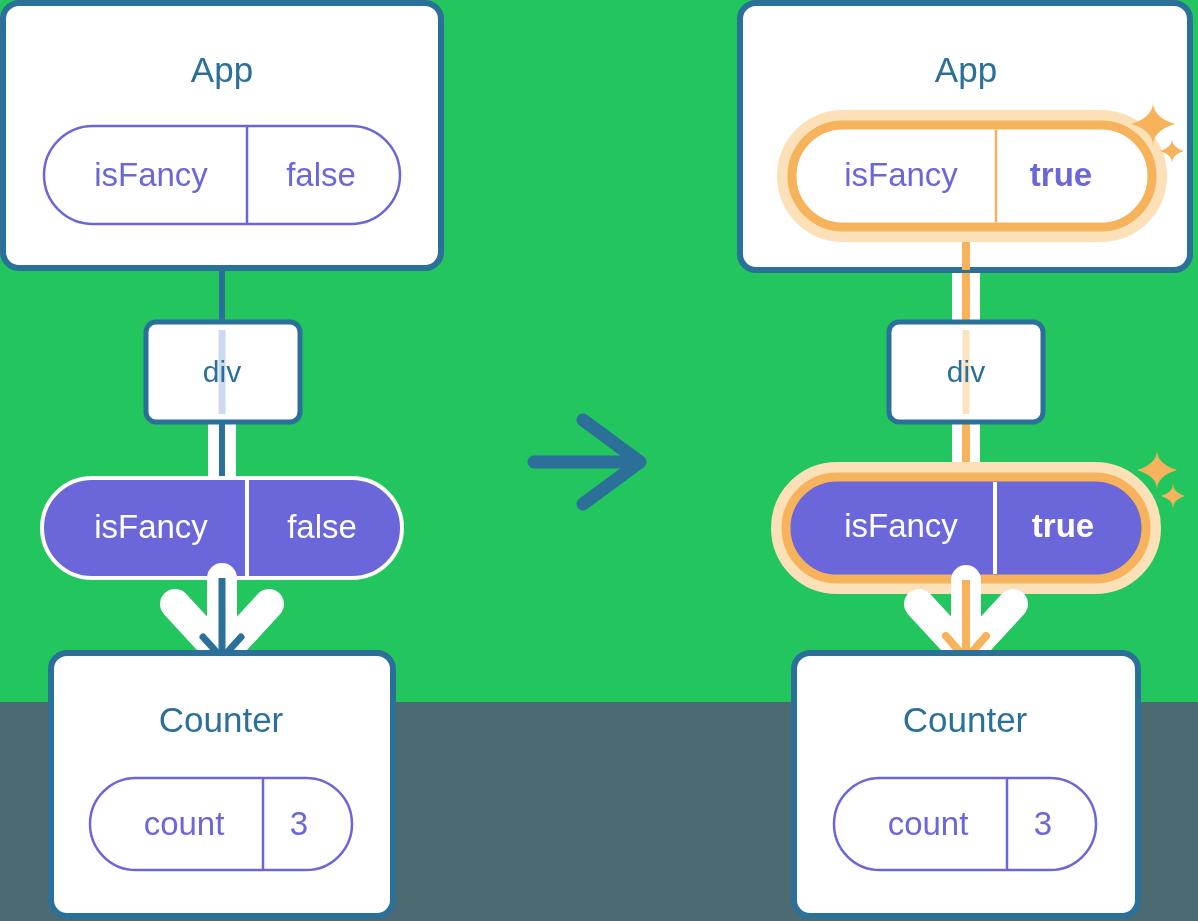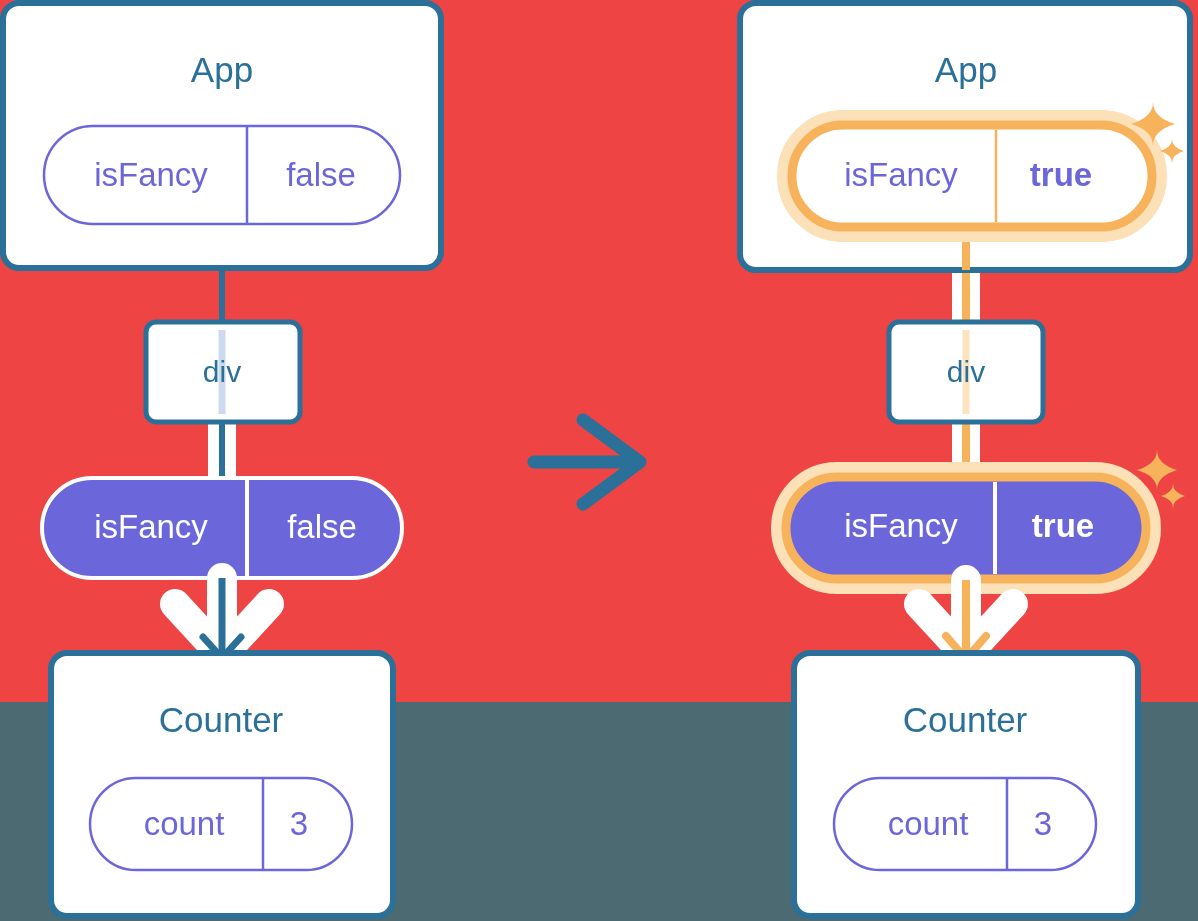--- a/index.html
+++ b/index.html
@@ -10,21 +10,21 @@
   body {
     width: 1198px;
     height: 921px;
     overflow: hidden;
     font-family: "Liberation Sans", sans-serif;
   }
   #stage {
     position: relative;
     width: 1198px;
     height: 702px;
-    background: #ef4444;
+    background: #22c55e;
   }
   svg.diagram {
     position: absolute;
     top: 0;
     left: 0;
     width: 1198px;
     height: 921px;
     display: block;
   }
   .node-title {

